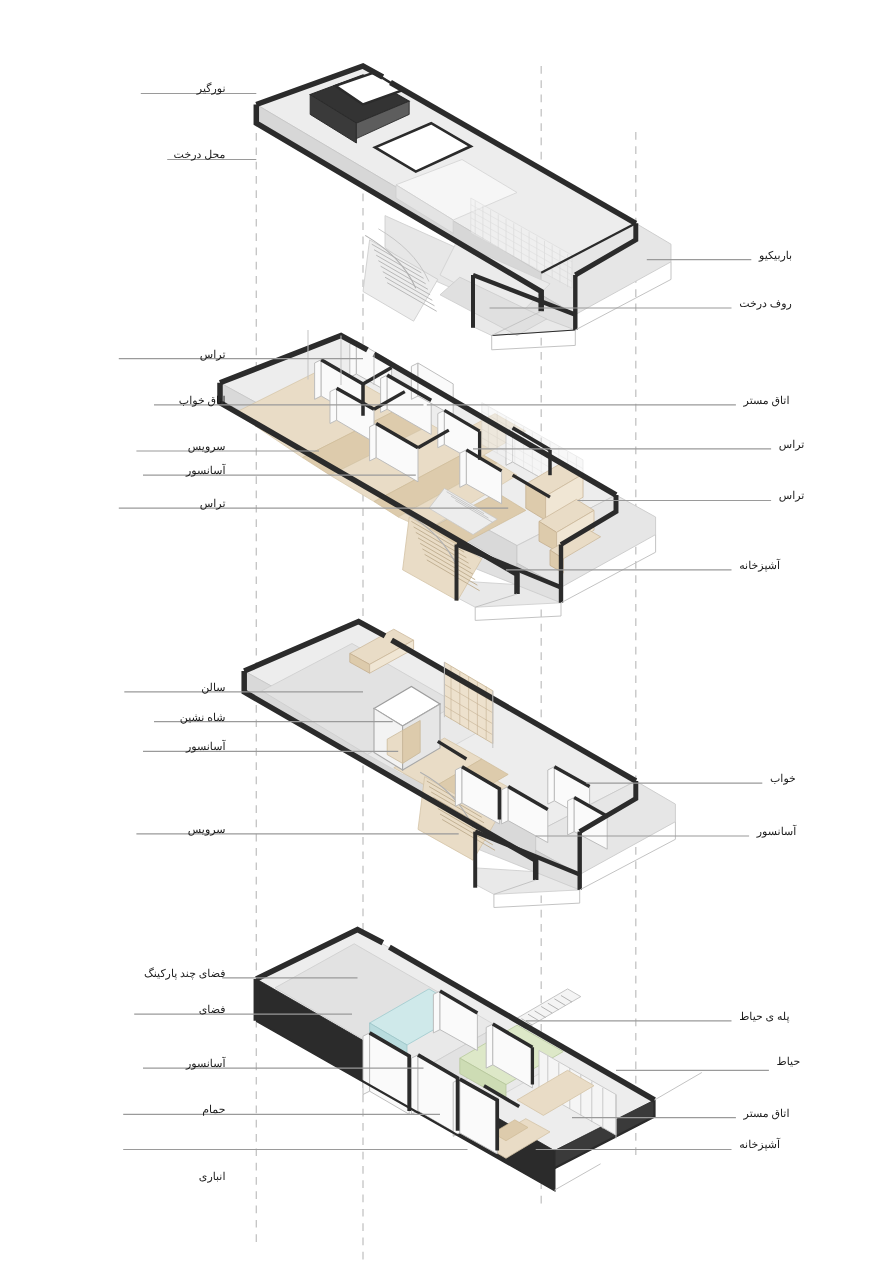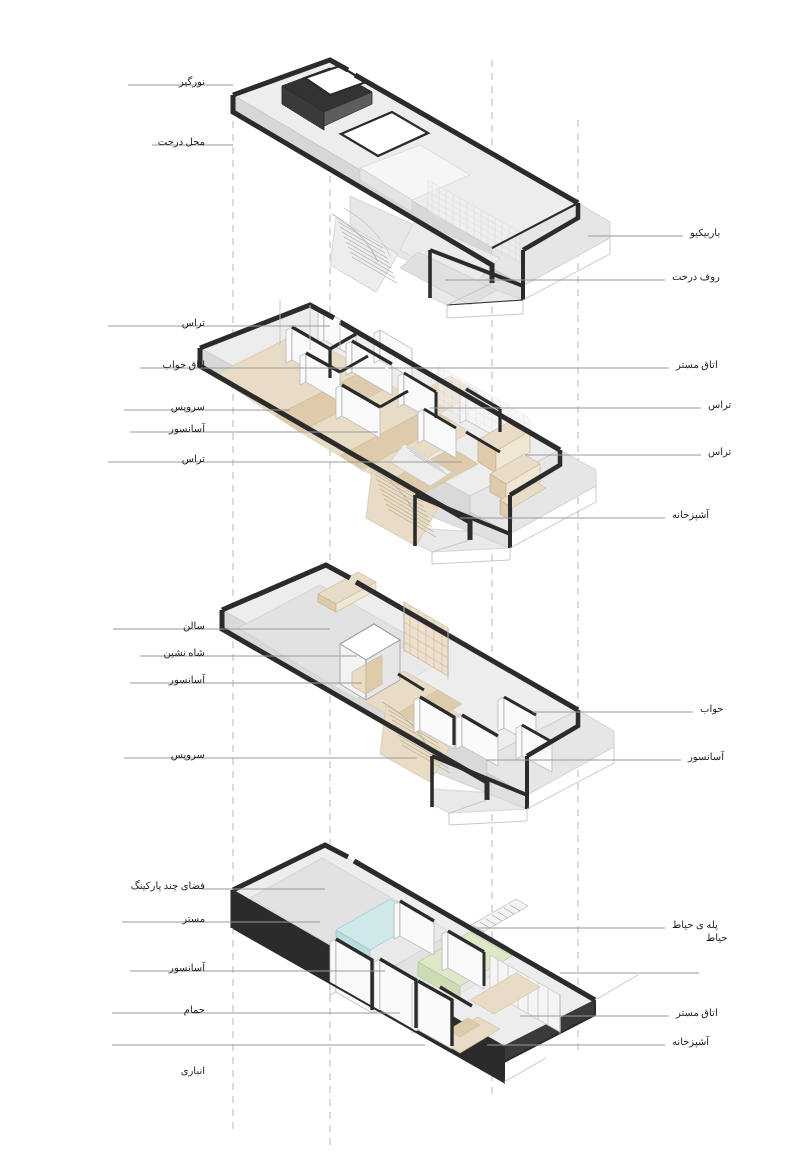--- a/index.html
+++ b/index.html
@@ -494,23 +494,23 @@
       <div class="lbl right" style="top: 400px; left: 708px;">تراس</div>
       <div class="lbl right" style="top: 447px; left: 708px;">تراس</div>
       <div class="lbl right" style="top: 510px; left: 672px;">آشپزخانه</div>
       <div class="lbl left" style="top: 621px; right: 595px; width: 140px;">سالن</div>
       <div class="lbl left" style="top: 648px; right: 595px; width: 140px;">شاه نشین</div>
       <div class="lbl left" style="top: 675px; right: 595px; width: 140px;">آسانسور</div>
       <div class="lbl left" style="top: 750px; right: 595px; width: 140px;">سرویس</div>
       <div class="lbl right" style="top: 704px; left: 700px;">خواب</div>
       <div class="lbl right" style="top: 752px; left: 688px;">آسانسور</div>
       <div class="lbl left" style="top: 881px; right: 595px; width: 140px;">فضای چند پارکینگ</div>
-      <div class="lbl left" style="top: 914px; right: 595px; width: 140px;">مستر</div>
+      <div class="lbl left" style="top: 914px; right: 595px; width: 140px;">فضای</div>
       <div class="lbl left" style="top: 963px; right: 595px; width: 140px;">آسانسور</div>
       <div class="lbl left" style="top: 1005px; right: 595px; width: 140px;">حمام</div>
       <div class="lbl left" style="top: 1066px; right: 595px; width: 140px; text-align: right;">انباری</div>
       <div class="lbl right" style="top: 920px; left: 672px; text-align: right;">پله ی حیاط</div>
-      <div class="lbl right" style="top: 933px; left: 706px;">حیاط</div>
+      <div class="lbl right" style="top: 961px; left: 706px;">حیاط</div>
       <div class="lbl right" style="top: 1008px; left: 676px;">اتاق مستر</div>
       <div class="lbl right" style="top: 1037px; left: 672px;">آشپزخانه</div>
     </div>
 
 </div>
 
 </body></html>

